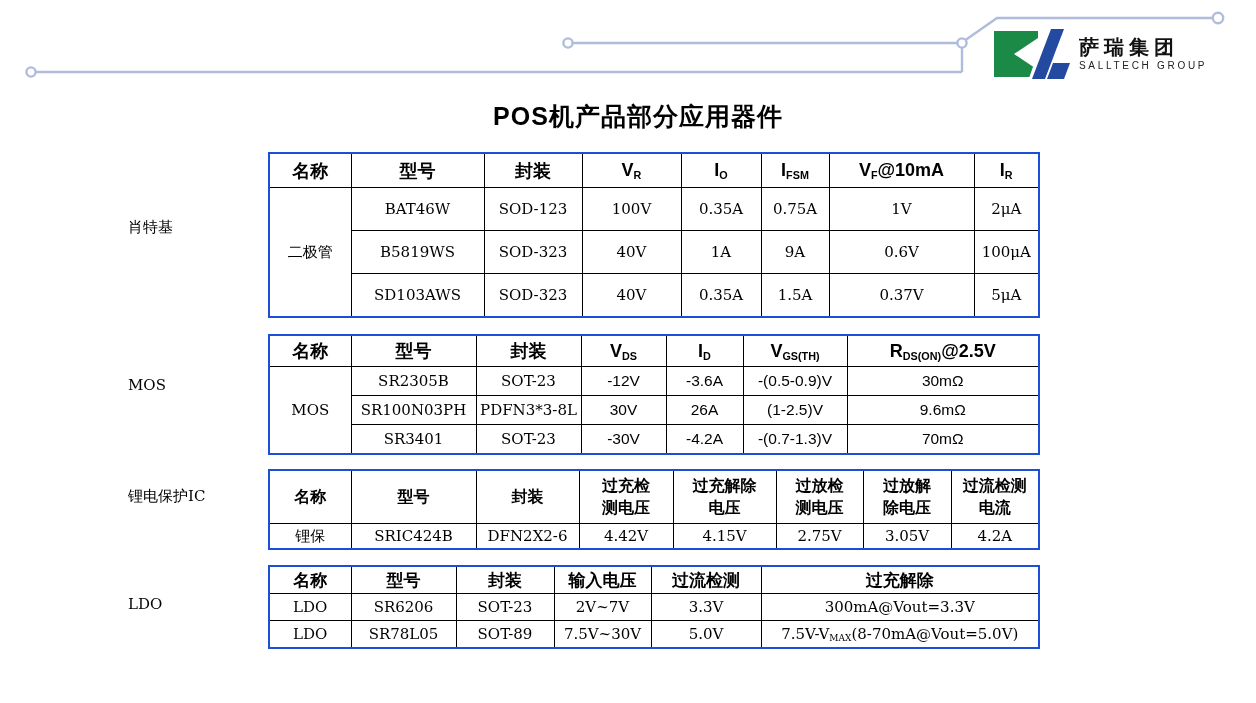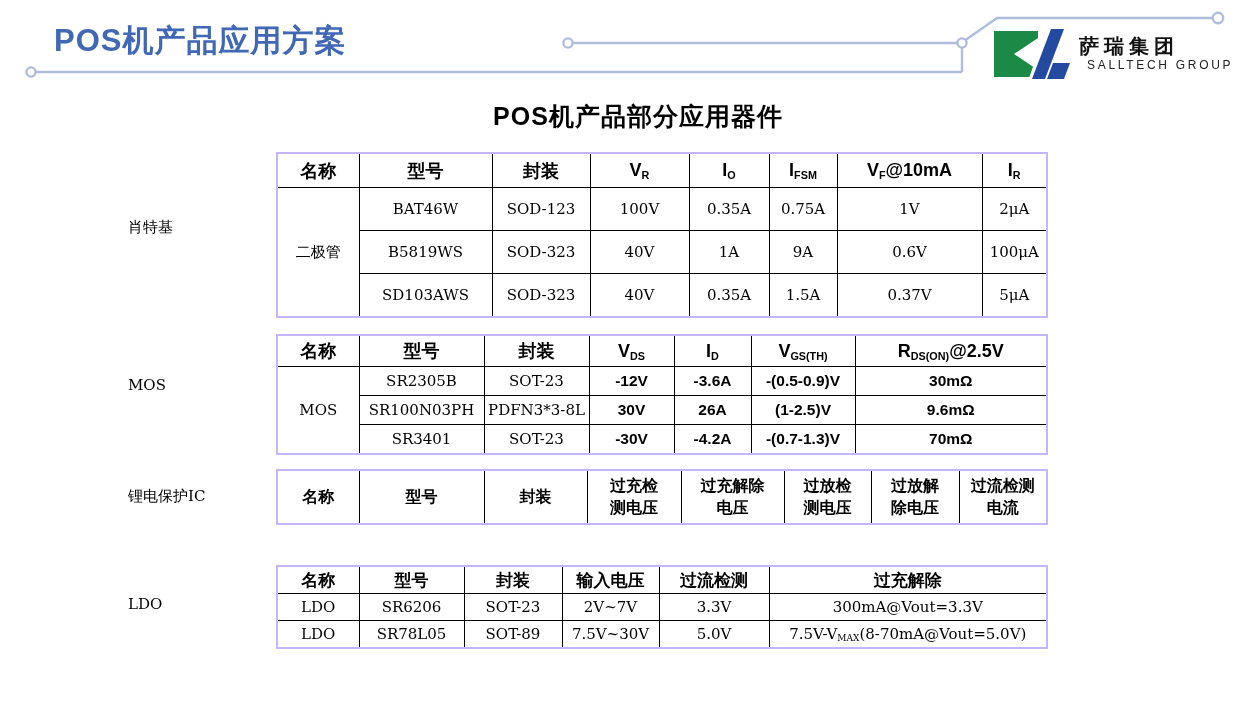--- a/index.html
+++ b/index.html
@@ -8,42 +8,42 @@
 
   .decor { position:absolute; left:0; top:0; }
 
   .page-title { position:absolute; left:54px; top:20px; font-size:31px; font-weight:bold;
                 color:#4068B5; letter-spacing:1px; white-space:nowrap; }
 
   .logo { position:absolute; left:994px; top:29px; display:flex; align-items:center; }
   .logo-mark { flex:0 0 auto; }
   .logo-text { margin-left:9px; }
   .logo-cn { font-size:20px; font-weight:bold; color:#111; letter-spacing:5px; line-height:1.08; white-space:nowrap; }
-  .logo-en { font-size:12px; color:#222; letter-spacing:2.7px; margin-top:1px; white-space:nowrap;margin-left:8px; }
+  .logo-en { font-size:10px; color:#222; letter-spacing:2.7px; margin-top:1px; white-space:nowrap; }
 
   .subtitle { position:absolute; left:10px; top:100px; width:1256px; text-align:center;
               font-size:25px; font-weight:bold; color:#000; letter-spacing:1px; }
 
   .side-label { position:absolute; left:128px; font-family:"DejaVu Serif","Liberation Serif",serif;
                 font-size:15px; color:#000; white-space:nowrap; }
   #lbl-schottky { top:218px; }
   #lbl-mos      { top:376px; }
   #lbl-li       { top:487px; }
   #lbl-ldo      { top:595px; }
 
-  table.tbl { position:absolute; left:276px; width:770px; border-collapse:collapse;
-              table-layout:fixed; background:#fff; border:2px solid #c4b5fd; }
+  table.tbl { position:absolute; left:268px; width:770px; border-collapse:collapse;
+              table-layout:fixed; background:#fff; border:2px solid #1d4ed8; }
   .tbl th, .tbl td { border:1px solid #000; text-align:center; vertical-align:middle; padding:0 2px; overflow:hidden; }
   .tbl th { font-family:"Liberation Sans",sans-serif; font-weight:bold; color:#000; }
   .tbl td { font-family:"DejaVu Serif","Liberation Serif",serif; font-size:15px; color:#000; }
   sub { font-size:0.6em; vertical-align:-0.25em; letter-spacing:0; }
 
   #t1 { top:152px; }  #t1 th { height:33px; font-size:18px; }  #t1 td { height:42px;margin-left:8px; }
   #t2 { top:334px; }  #t2 th { height:30px; font-size:18px; }  #t2 td { height:28px; }
-  #t2 td.sv { font-family:"Liberation Sans",sans-serif; font-size:15.5px;font-weight:bold; }
+  #t2 td.sv { font-family:"Liberation Sans",sans-serif; font-size:15.5px; }
   #t3 { top:469px; }  #t3 th { height:52px; font-size:16px; line-height:1.35; white-space:pre-line; }
   #t3 td { height:24px; }
   #t4 { top:565px; }  #t4 th { height:26px; font-size:17px; }  #t4 td { height:26px; }
 </style>
 </head>
 <body>
 
 <div class="slide">
 
   <svg class="decor" width="1256" height="95">
@@ -52,21 +52,20 @@
       <line x1="962" y1="72" x2="962" y2="47.5"></line>
       <line x1="572.5" y1="43" x2="957.5" y2="43"></line>
       <path d="M965.5,40 L997,18 L1213,18"></path>
       <circle cx="31" cy="72" r="4.6" fill="#ffffff"></circle>
       <circle cx="568" cy="43" r="4.6" fill="#ffffff"></circle>
       <circle cx="962" cy="43" r="4.6" fill="#ffffff"></circle>
       <circle cx="1218" cy="18" r="5.2" fill="#ffffff"></circle>
     </g>
   </svg>
 
-  <div class="page-title">POS机产品应用方案</div>
 
   <div class="logo">
     <svg class="logo-mark" width="76" height="50" viewBox="0 0 76 50">
       <path d="M0,2 L44,2 L44,9 L20,25 L44,41 L44,48 L0,48 Z" fill="#1B8A47"></path>
       <polygon points="53,-2 74,-2 55,52 34,52" fill="#ffffff"></polygon>
       <polygon points="57,0 70,0 51,50 38,50" fill="#2449A0"></polygon>
       <polygon points="59,34 76,34 70,50 53,50" fill="#2449A0"></polygon>
     </svg>
     <div class="logo-text">
       <div class="logo-cn">萨瑞集团</div>
@@ -200,20 +199,30 @@
 测电压</th>
       <th>过充解除
 电压</th>
       <th>过放检
 测电压</th>
       <th>过放解
 除电压</th>
       <th>过流检测
 电流</th>
     </tr>
+    <tr>
+      <td>锂保</td>
+      <td>SRIC424B</td>
+      <td>DFN2X2-6</td>
+      <td>4.42V</td>
+      <td>4.15V</td>
+      <td>2.75V</td>
+      <td>3.05V</td>
+      <td>4.2A</td>
+    </tr>
   </tbody>
     </table>
 
   <div class="side-label" id="lbl-ldo">LDO</div>
   <table class="tbl" id="t4">
     <colgroup>
         <col style="width:82px">
         <col style="width:105px">
         <col style="width:98px">
         <col style="width:97px">

